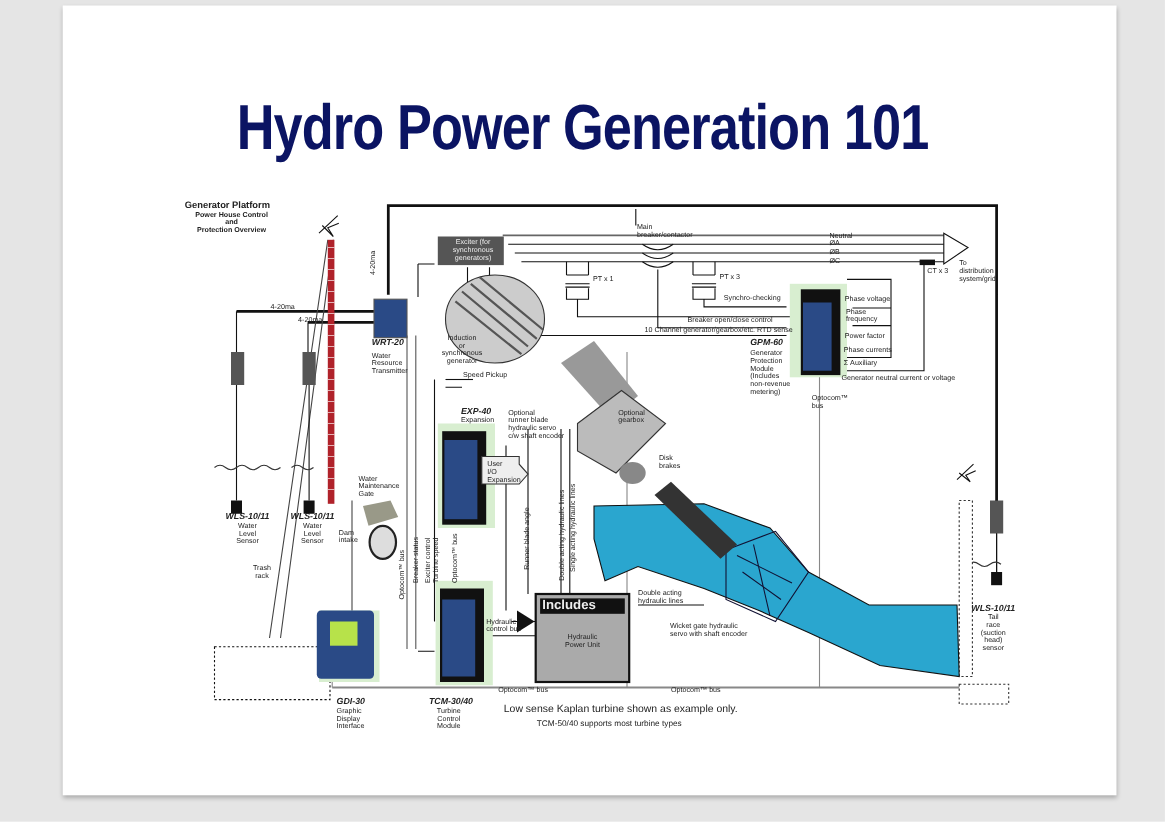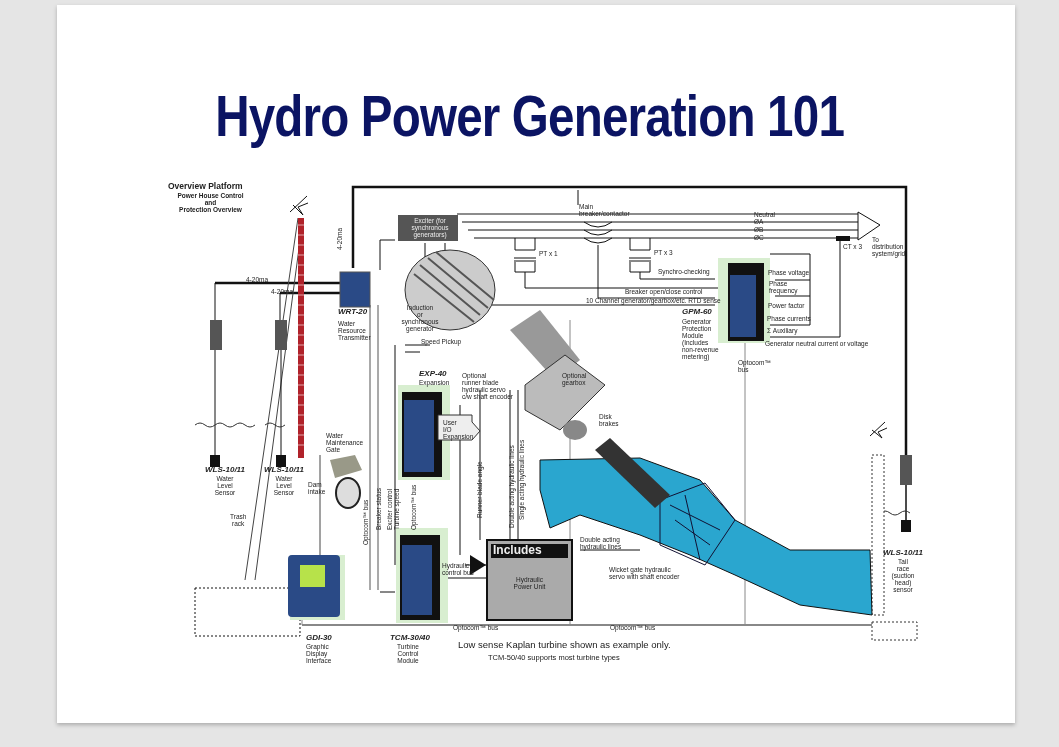--- a/index.html
+++ b/index.html
@@ -139,21 +139,21 @@
     <path d="M470 555 L486 565 L470 575 Z" fill="#111"></path>
   </g>
 
   <rect x="836" y="236" width="14" height="5" fill="#111"></rect>
 
   <g stroke="#111" fill="none">
     <path d="M584 222 q14 10 28 0 M584 230 q14 10 28 0 M584 238 q14 10 28 0"></path>
   </g>
 </svg>
 
-<div class="lbl b" style="left:168px;top:182px;font-size:8.5px;font-style:normal;">Overview Platform</div>
+<div class="lbl b" style="left:168px;top:182px;font-size:8.5px;font-style:normal;">Generator Platform</div>
 <div class="lbl c" style="left:168px;top:192px;width:85px;font-weight:bold;">Power House Control</div>
 <div class="lbl c" style="left:168px;top:199px;width:85px;font-weight:bold;">and</div>
 <div class="lbl c" style="left:168px;top:206px;width:85px;font-weight:bold;">Protection Overview</div>
 
 <div class="lbl" style="left:246px;top:276px;">4-20ma</div>
 <div class="lbl" style="left:271px;top:288px;">4-20ma</div>
 <div class="lbl" style="left:336px;top:250px;transform:rotate(-90deg);transform-origin:0 0;">4-20ma</div>
 
 <div class="lbl b" style="left:338px;top:308px;">WRT-20</div>
 <div class="lbl" style="left:338px;top:320px;">Water</div>

